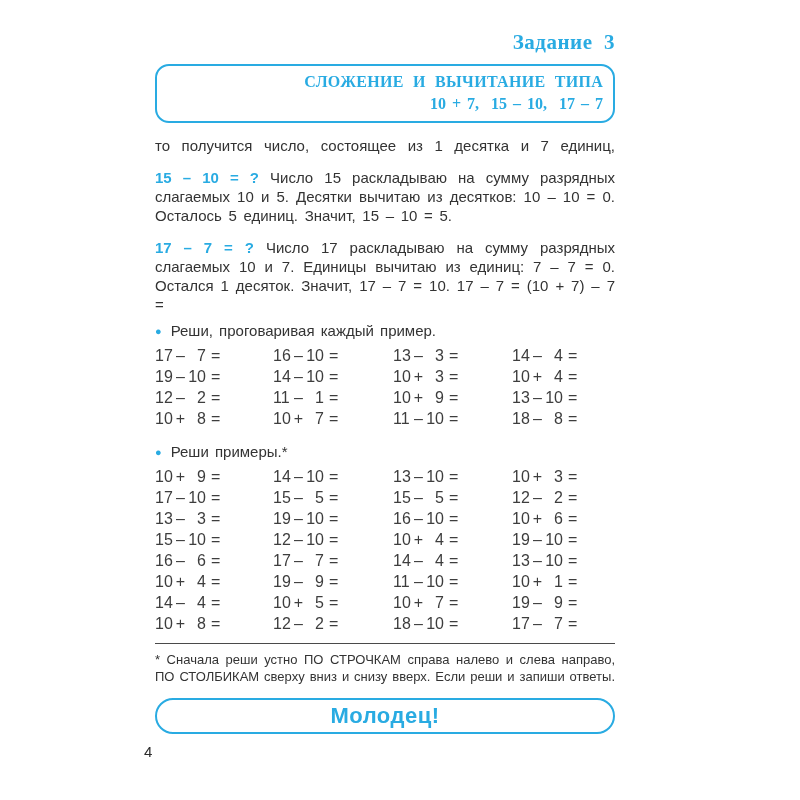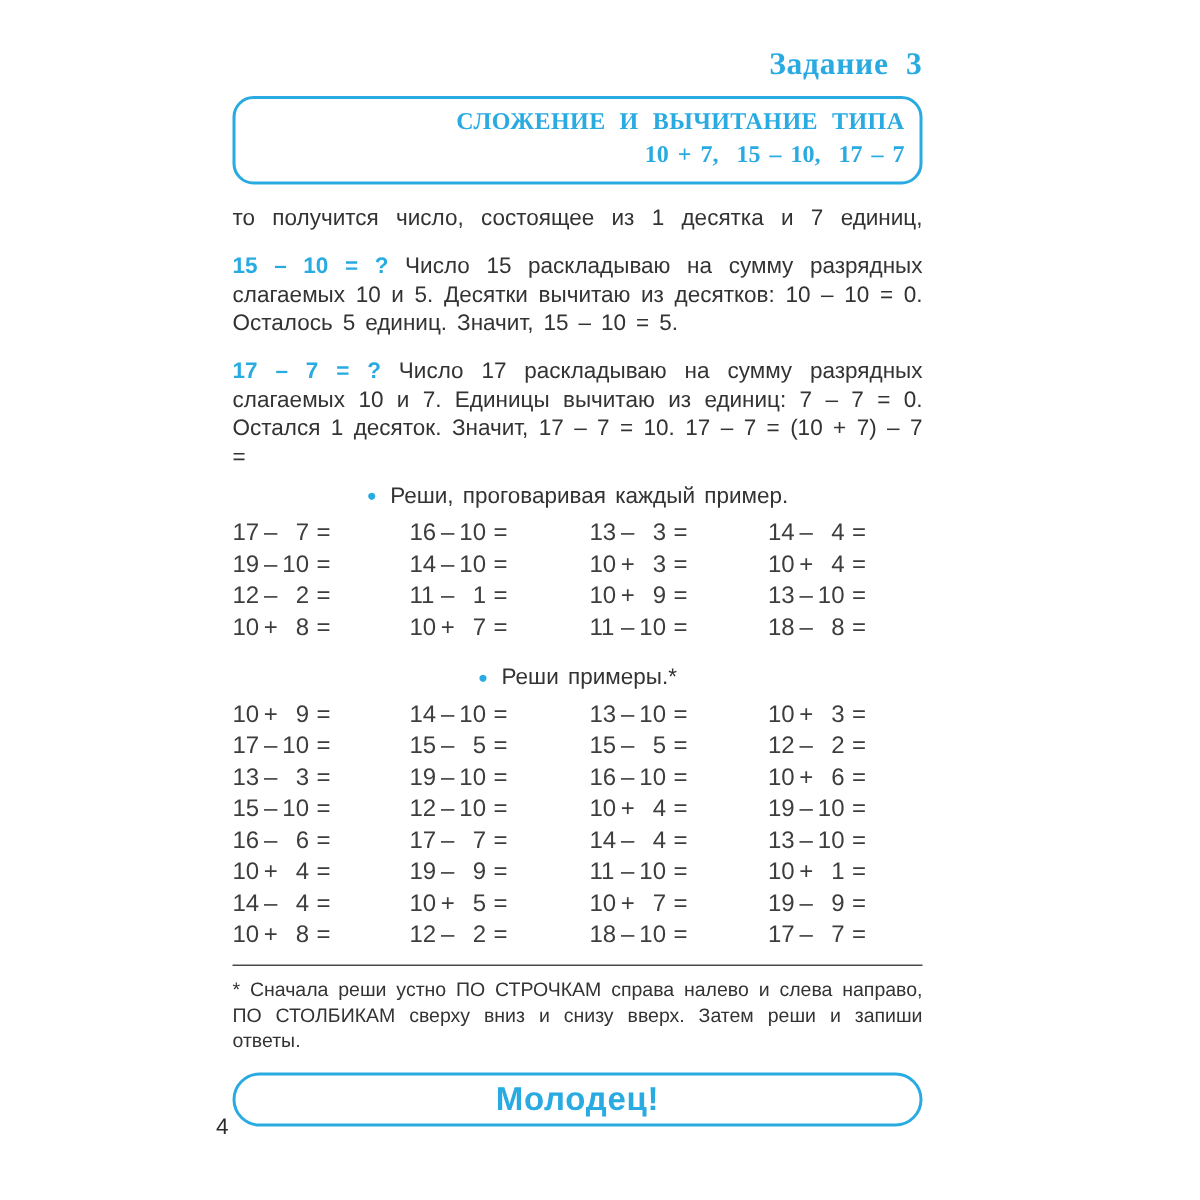--- a/index.html
+++ b/index.html
@@ -18,21 +18,21 @@
                font-family:"Liberation Serif", serif; font-weight:bold;
                color:var(--accent); }
   .topic-box .tl1 { font-size:16px; line-height:22px; word-spacing:5px; letter-spacing:.3px; }
   .topic-box .tl2 { font-size:16px; line-height:21px; white-space:pre; word-spacing:2px; }
 
   .para { margin-top:13px; font-size:15px; line-height:19px; word-spacing:2.5px; }
   .para .line { text-align:left; }
   .para .line.just { text-align:justify; text-align-last:justify; }
   .lead { color:var(--accent); font-weight:bold; }
 
-  .instr { margin-top:7px; font-size:15px; line-height:19px; word-spacing:2px;text-align:center; }
+  .instr { margin-top:7px; font-size:15px; line-height:19px; word-spacing:2px; }
   .instr.second { margin-top:13px; }
   .bullet { color:var(--accent); font-size:11px; vertical-align:1px; margin-right:9px; }
 
   .grid { display:grid; grid-template-columns:118px 120px 119px auto;
           margin-top:4px; font-size:16px; line-height:21px; color:var(--ink2); }
   .cell .a  { display:inline-block; min-width:18px; }
   .cell .op { display:inline-block; width:15px; text-align:center; }
   .cell .b  { display:inline-block; width:18px; text-align:right; }
   .cell .eqs{ margin-left:5px; }
 
@@ -181,21 +181,21 @@
 
         <div class="cell"><span class="a">12</span><span class="op">–</span><span class="b">2</span><span class="eqs">=</span></div>
 
         <div class="cell"><span class="a">18</span><span class="op">–</span><span class="b">10</span><span class="eqs">=</span></div>
 
         <div class="cell"><span class="a">17</span><span class="op">–</span><span class="b">7</span><span class="eqs">=</span></div>
       </div>
 
     <div class="footnote">
       <div class="fline">* Сначала реши устно ПО СТРОЧКАМ справа налево и слева направо,</div>
-      <div class="fline">ПО СТОЛБИКАМ сверху вниз и снизу вверх. Затем реши и запиши ответы.</div>
+      <div class="fline">ПО СТОЛБИКАМ сверху вниз и снизу вверх. Если реши и запиши ответы.</div>
     </div>
 
     <div class="praise-box">
       <span class="praise">Молодец!</span>
     </div>
 
   </div>
 
   <div class="page-number">4</div>
 </div>

